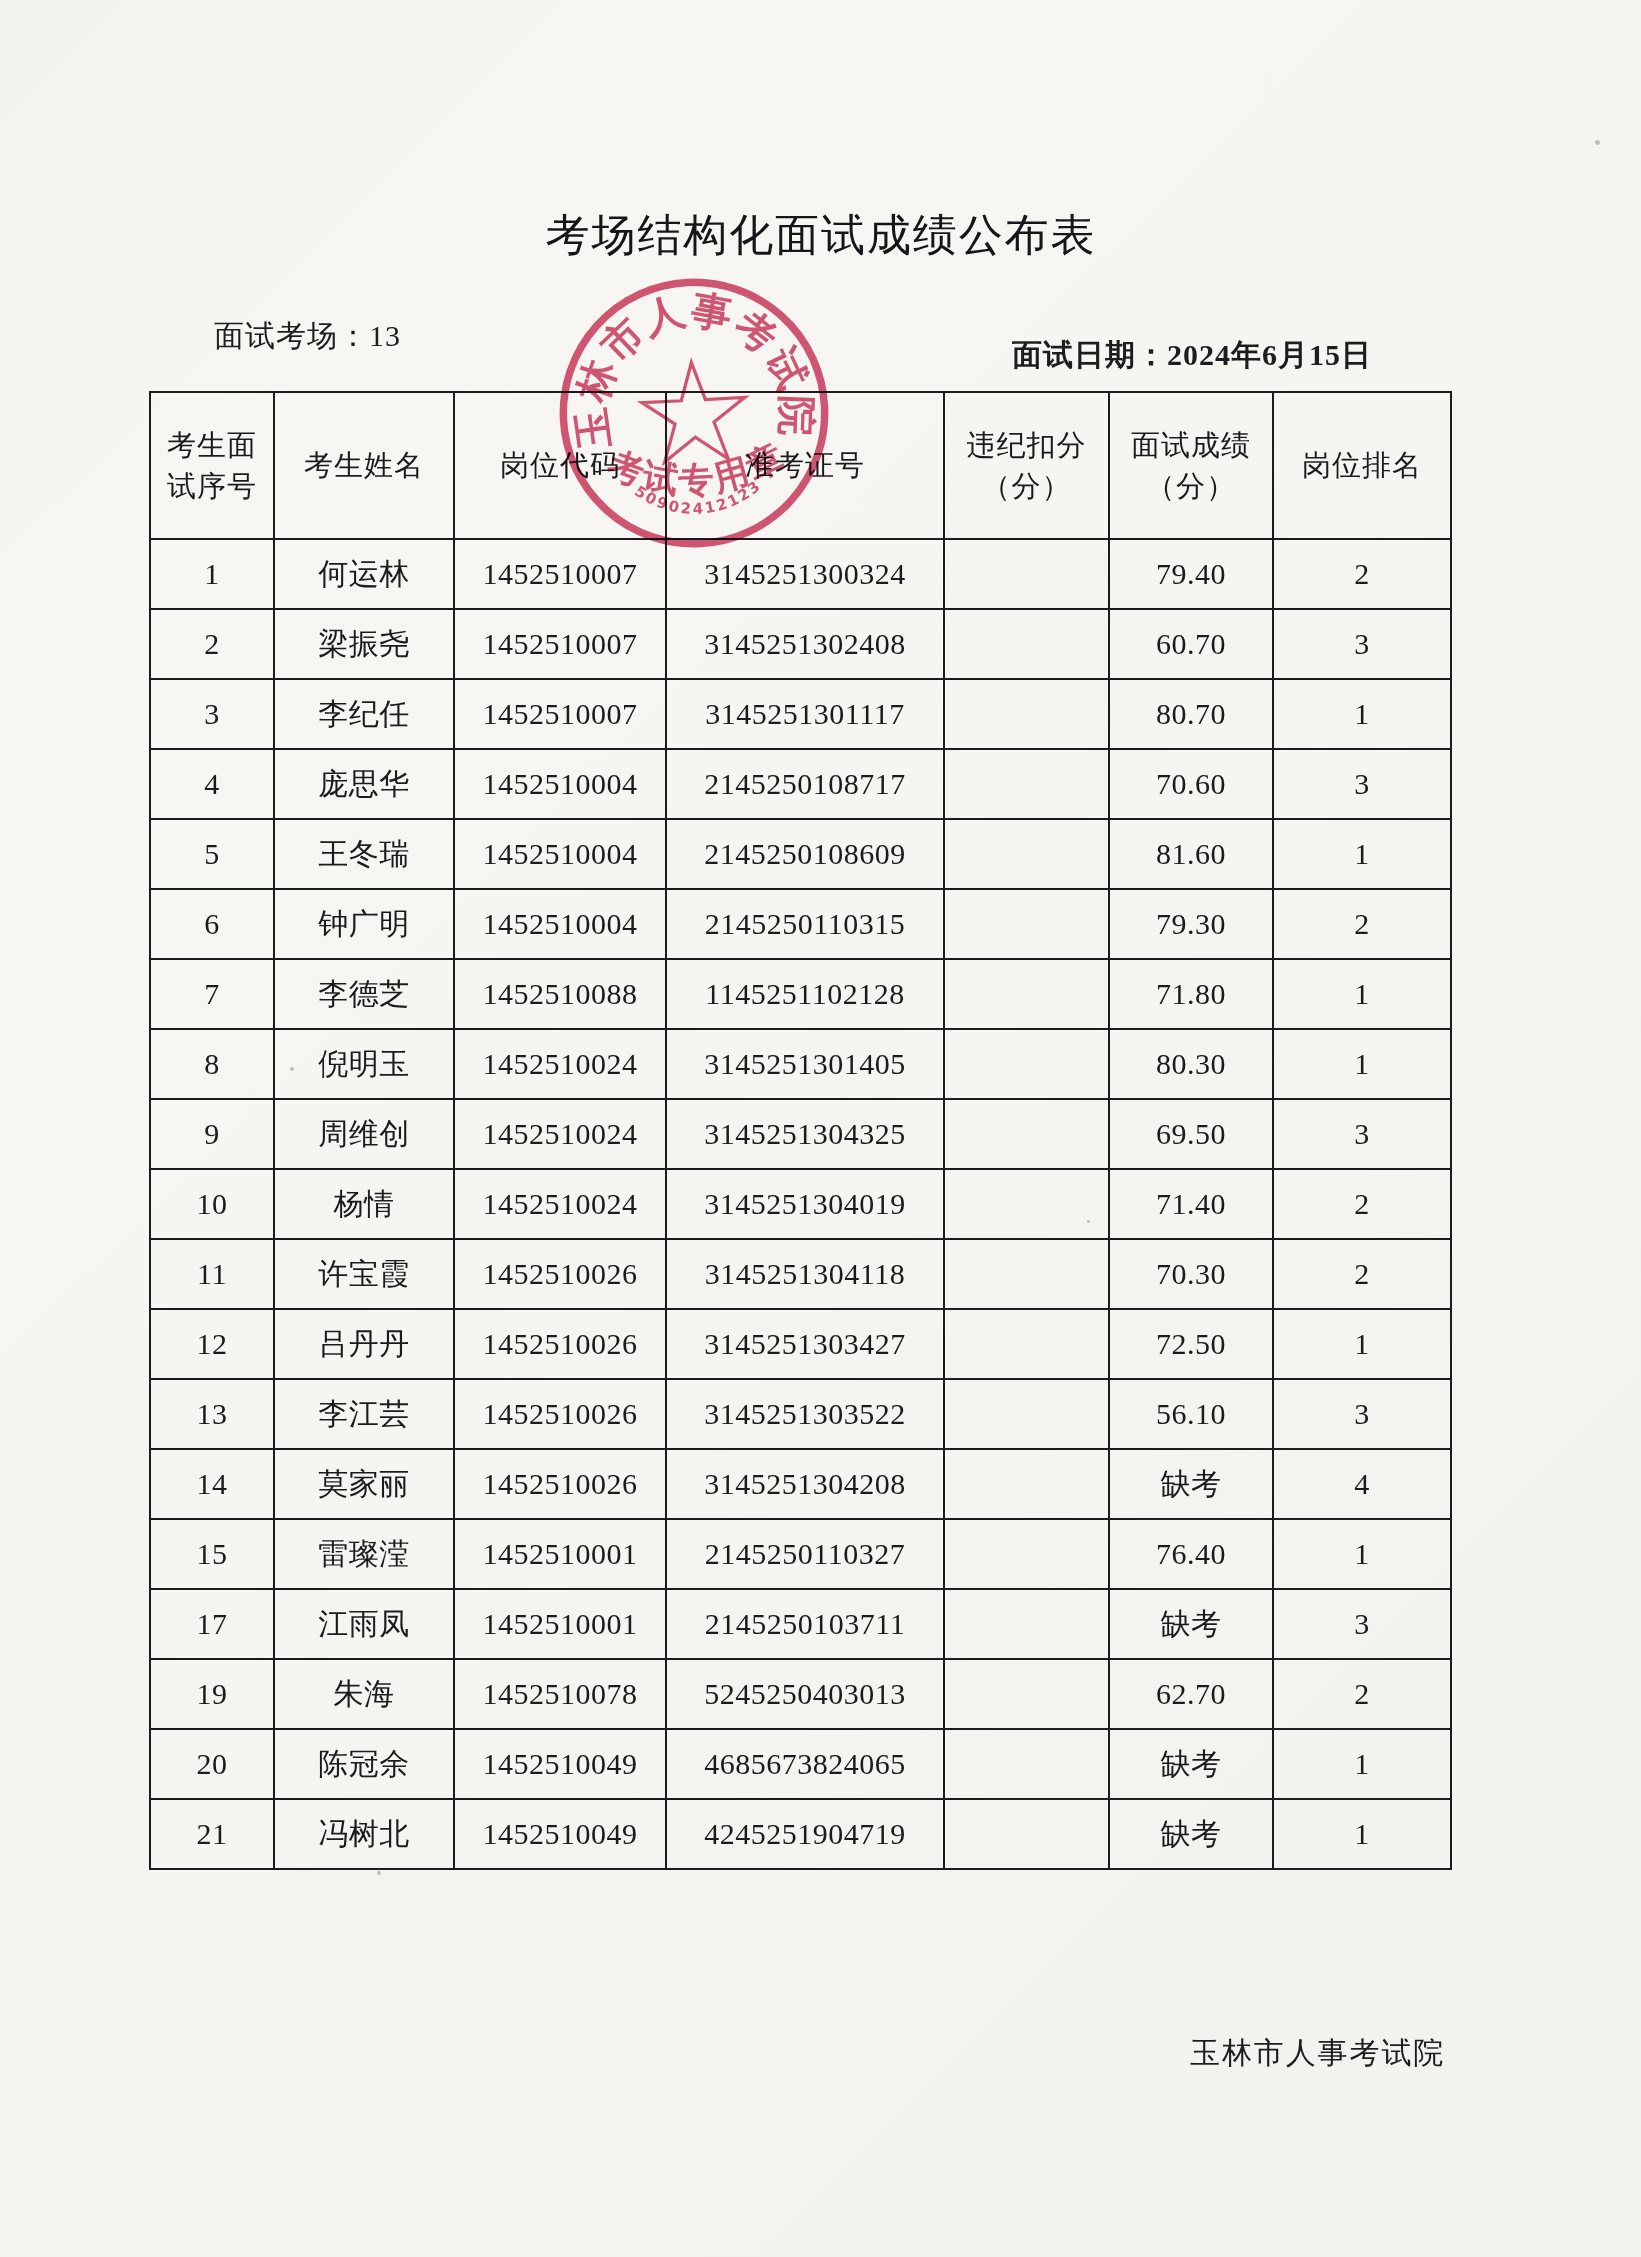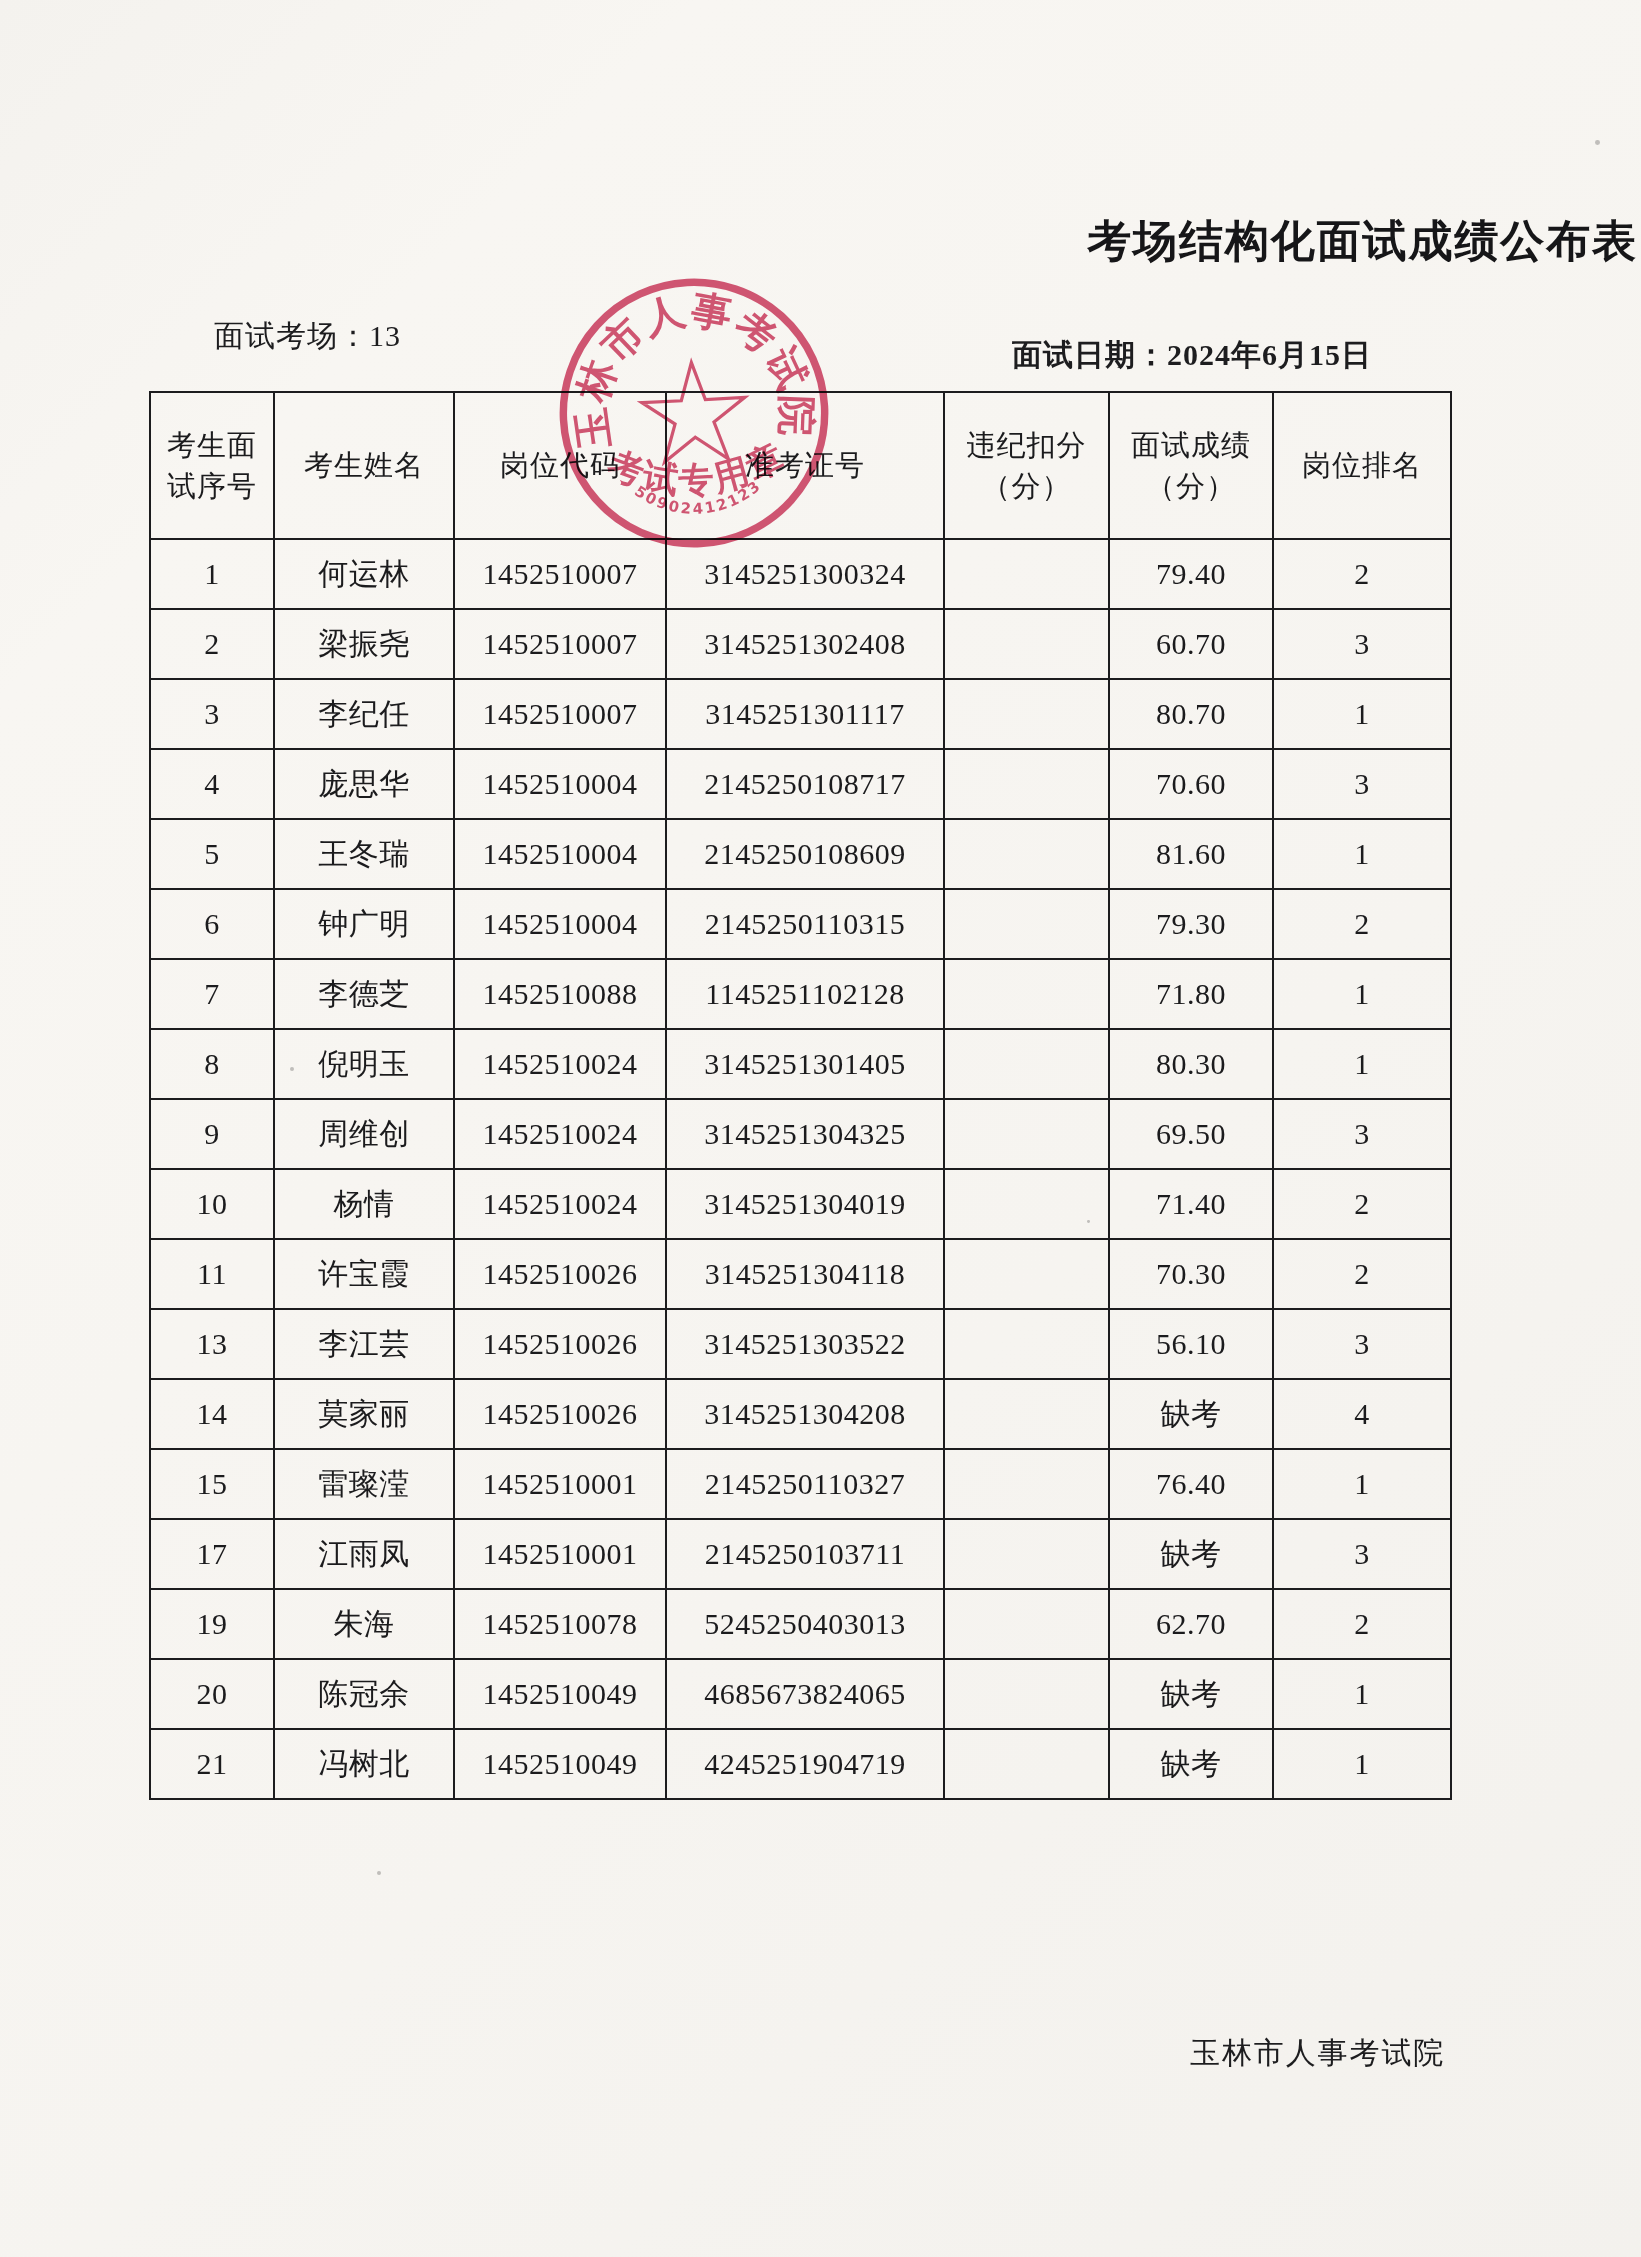--- a/index.html
+++ b/index.html
@@ -11,24 +11,24 @@
   .page {
     position: relative;
     width: 1641px; height: 2257px;
     background: linear-gradient(135deg, #f4f2ee 0%, #f8f6f2 18%, #f6f4f0 60%, #f3f1ed 100%);
     color: #1d1d1f;
     overflow: hidden;
   }
   .doc-title {
     position: absolute;
     top: 196px; left: 0; width: 1622px;
-    margin: 16px;
-    text-align: right;
+    margin: 10px;
+    text-align: center;
     font-size: 44px;
-    font-weight: 700;
+    font-weight: 400;
     letter-spacing: 1.9px;
     color: #161618;
   }
   .meta-room {
     position: absolute;
     top: 316px; left: 214px;
     font-size: 30px;
     letter-spacing: 1px;
   }
   .meta-date {
@@ -212,20 +212,29 @@
         <tr>
           <td>11</td>
           <td>许宝霞</td>
           <td>1452510026</td>
           <td>3145251304118</td>
           <td></td>
           <td>70.30</td>
           <td>2</td>
         </tr>
         <tr>
+          <td>12</td>
+          <td>吕丹丹</td>
+          <td>1452510026</td>
+          <td>3145251303427</td>
+          <td></td>
+          <td>72.50</td>
+          <td>1</td>
+        </tr>
+        <tr>
           <td>13</td>
           <td>李江芸</td>
           <td>1452510026</td>
           <td>3145251303522</td>
           <td></td>
           <td>56.10</td>
           <td>3</td>
         </tr>
         <tr>
           <td>14</td>

